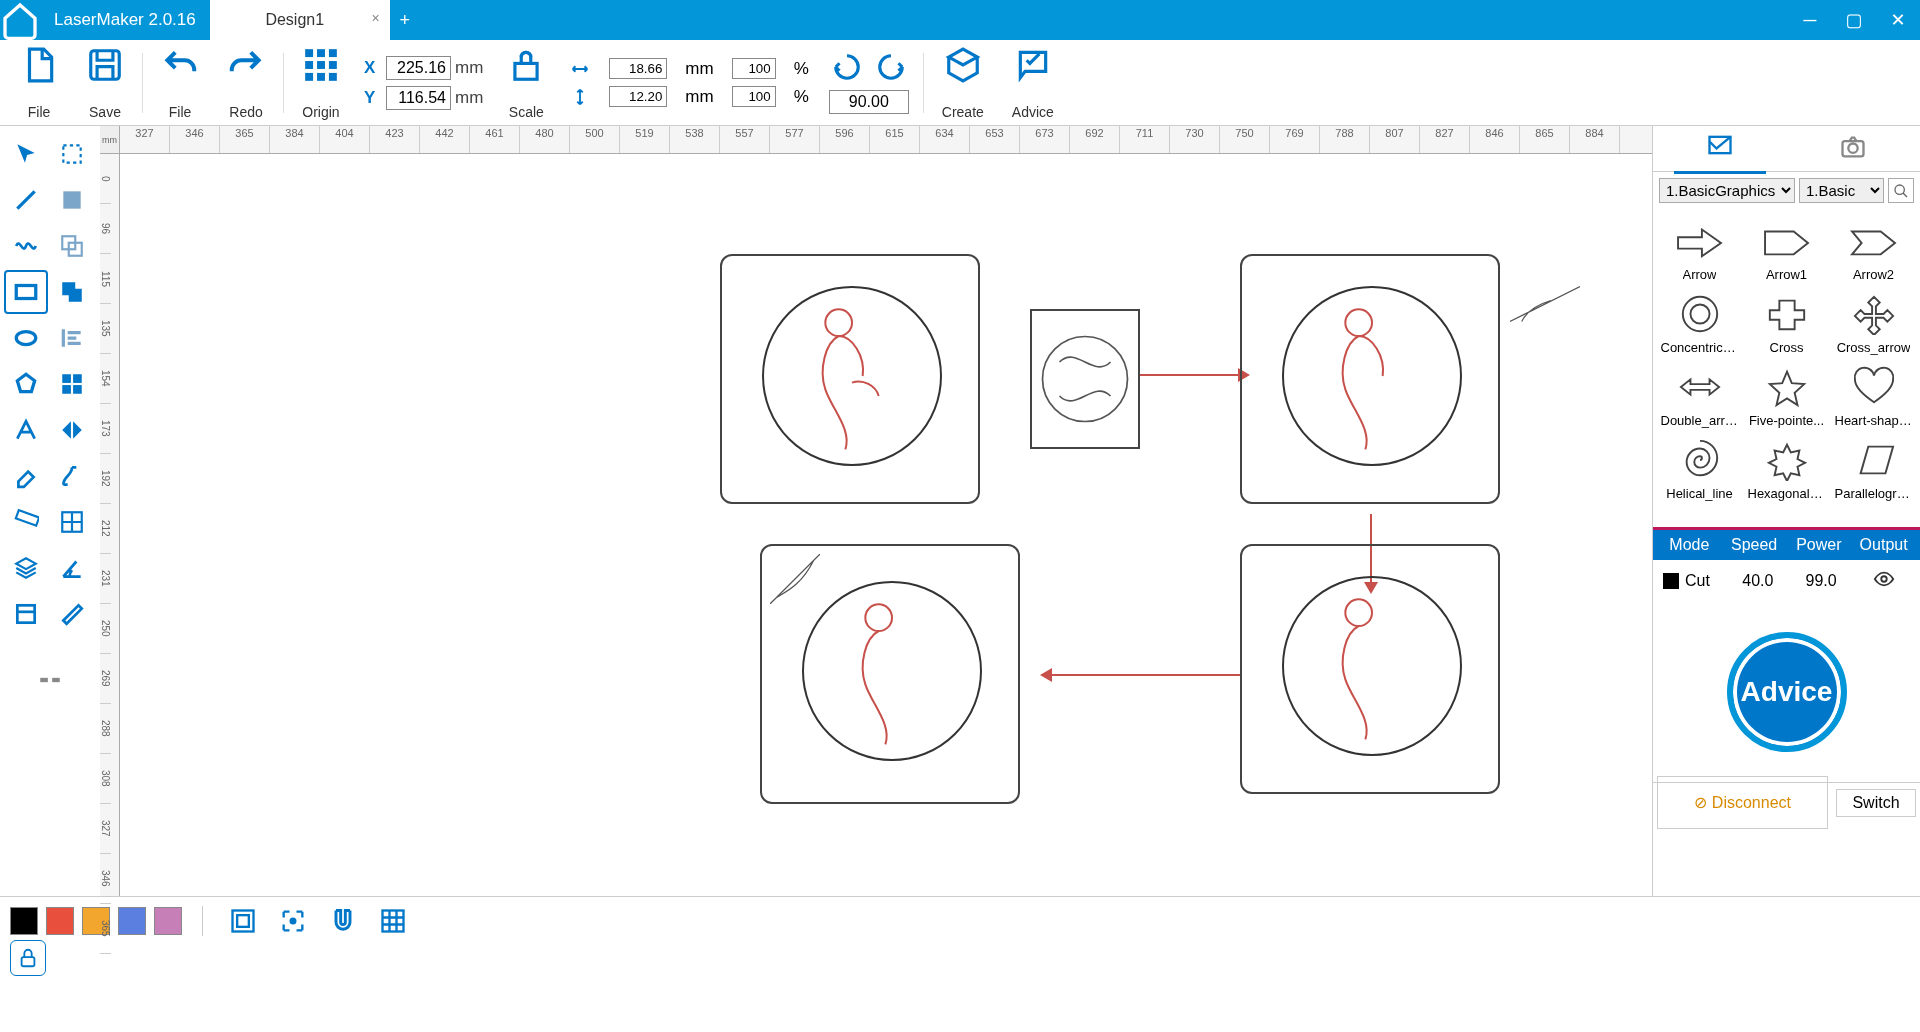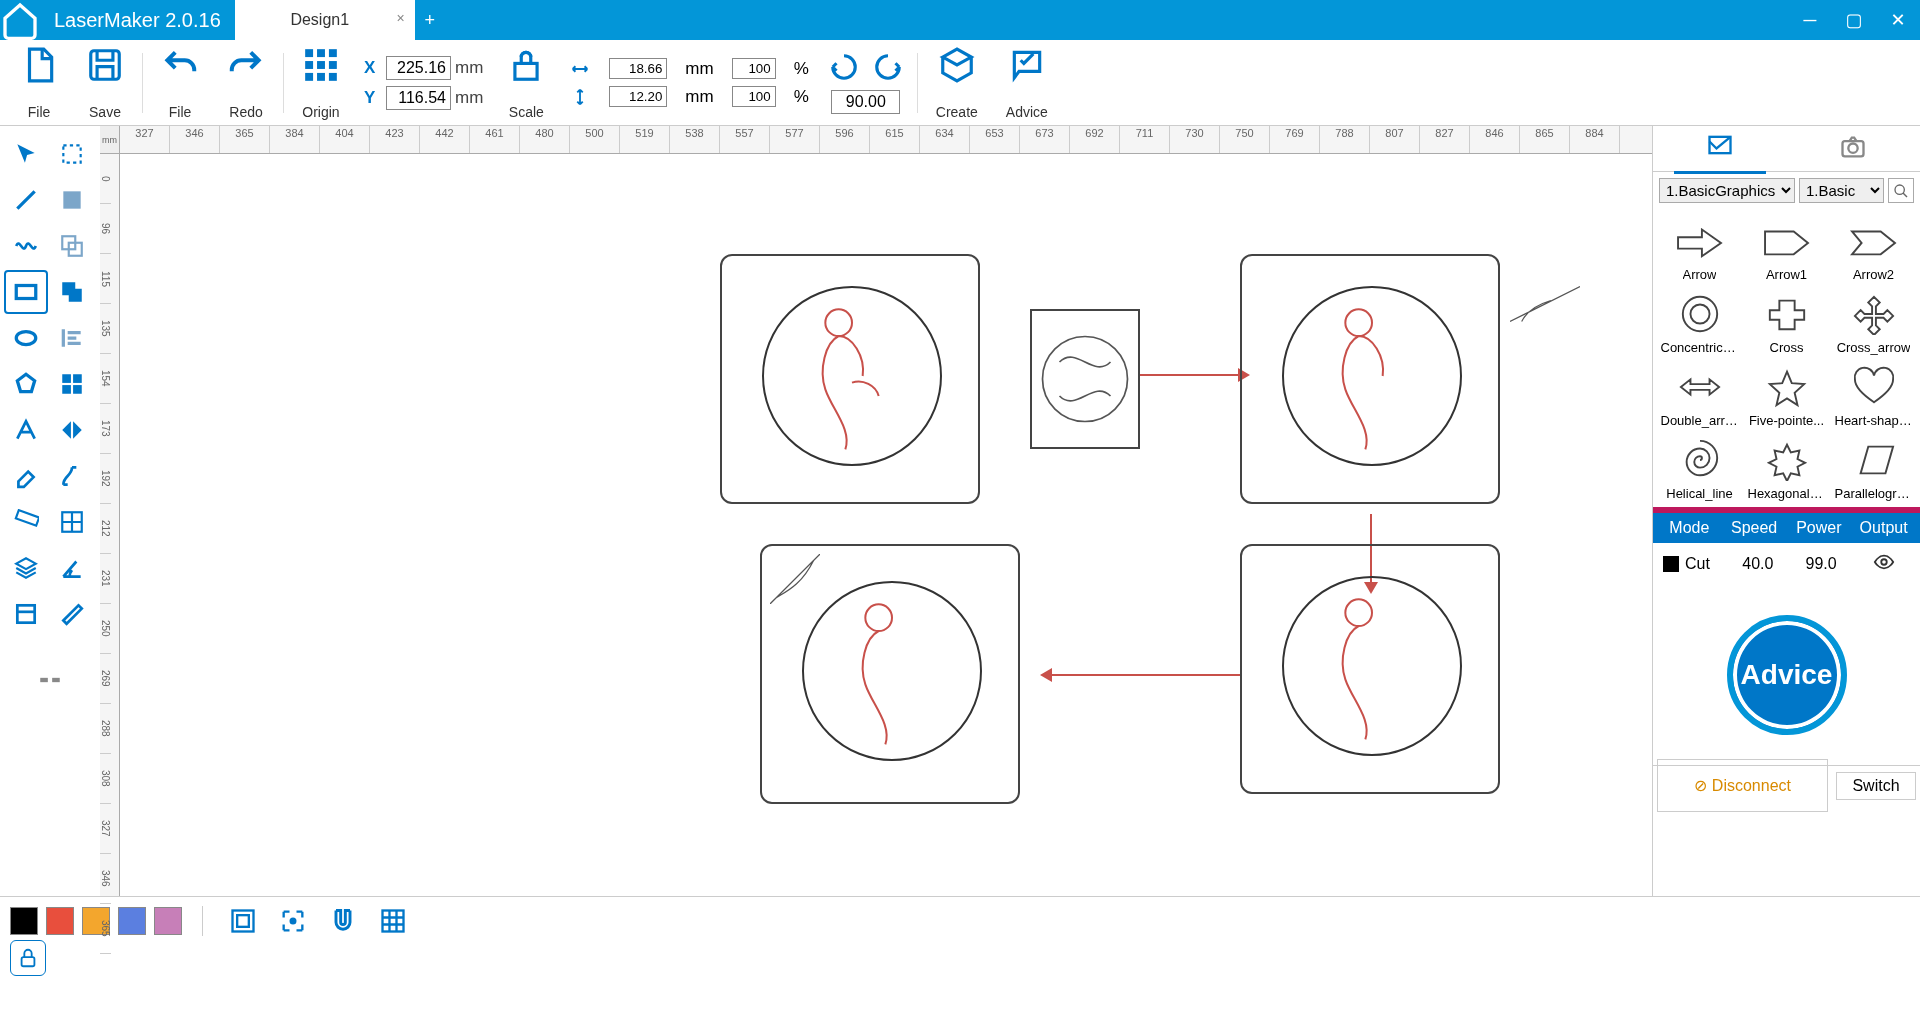--- a/index.html
+++ b/index.html
@@ -1,21 +1,21 @@
 <!DOCTYPE html>
 <html><head>
 <meta charset="utf-8">
 <style>
 * { margin: 0; padding: 0; box-sizing: border-box; font-family: Arial, sans-serif; }
 body { width: 1920px; height: 1032px; background: #fff; overflow: hidden; font-size: 16px; }
 
 
 .titlebar { height: 40px; background: #0396d8; display: flex; align-items: center; color: #fff; }
 .titlebar .home { width: 40px; display: flex; justify-content: center; align-items: center; }
-.titlebar .appname { padding: 0 14px; font-size: 20px; }
+.titlebar .appname { padding: 0 14px; font-size: 17px; }
 .titlebar .tab { background: #fff; color: #333; height: 40px; padding: 0 30px 0 20px; display: flex; align-items: center; position: relative; font-size: 16px; min-width: 180px; justify-content: center; }
 .titlebar .tab .close { position: absolute; right: 10px; top: 10px; font-size: 14px; color: #888; }
 .titlebar .addtab { width: 30px; text-align: center; font-size: 18px; }
 .titlebar .spacer { flex: 1; }
 .titlebar .winbtn { width: 44px; text-align: center; font-size: 18px; }
 
 
 .toolbar { height: 86px; background: #fff; border-bottom: 1px solid #ccc; display: flex; align-items: center; padding: 0 6px; }
 .tb-item { display: flex; flex-direction: column; align-items: center; padding: 0 14px; color: #0077c8; }
 .tb-item svg { width: 38px; height: 38px; }
@@ -24,21 +24,21 @@
 .coord-block { display: flex; flex-direction: column; gap: 6px; padding: 0 10px; }
 .coord-row { display: flex; align-items: center; gap: 4px; font-size: 17px; }
 .coord-row .lab { color: #0077c8; font-weight: bold; width: 18px; }
 .coord-row input { width: 65px; border: 1px solid #888; text-align: right; padding: 2px 4px; font-size: 16px; }
 .coord-row .unit { color: #444; }
 .dim-block { display: flex; flex-direction: column; gap: 6px; padding: 0 10px; }
 .dim-row { display: flex; align-items: center; gap: 18px; font-size: 17px; }
 .dim-row svg { width: 22px; height: 22px; }
 .rotate-block { display: flex; align-items: center; gap: 8px; padding: 0 10px; flex-direction: column; }
 .rotate-icons { display: flex; gap: 14px; }
-.rotate-block input { width: 69px; border: 1px solid #888; text-align: center; padding: 2px 4px; font-size: 16px; }
+.rotate-block input { width: 80px; border: 1px solid #888; text-align: center; padding: 2px 4px; font-size: 16px; }
 
 
 .main { display: flex; height: 770px; }
 
 
 .left-tools { width: 100px; display: flex; flex-wrap: wrap; align-content: flex-start; padding: 6px 4px; gap: 2px; }
 .tool-btn { width: 44px; height: 44px; display: flex; justify-content: center; align-items: center; color: #0077c8; border: 2px solid transparent; border-radius: 4px; }
 .tool-btn.active { border-color: #0077c8; }
 .tool-btn svg { width: 26px; height: 26px; }
 .left-tools .full-row { width: 92px; display: flex; justify-content: center; }
@@ -71,21 +71,21 @@
 .rp-filter { display: flex; padding: 6px; gap: 4px; }
 .rp-filter select { flex: 1; font-size: 15px; padding: 2px; border: 1px solid #aaa; }
 .rp-filter .srch { width: 26px; display: flex; align-items: center; justify-content: center; border: 1px solid #aaa; }
 .shape-grid { padding: 6px; display: grid; grid-template-columns: repeat(3, 1fr); gap: 6px; overflow: hidden; }
 .shape-cell { display: flex; flex-direction: column; align-items: center; font-size: 13px; }
 .shape-cell .sicon { width: 72px; height: 52px; display: flex; align-items: center; justify-content: center; }
 .shape-cell .sicon svg { width: 56px; height: 42px; stroke: #444; stroke-width: 2; fill: none; }
 .shape-cell .slbl { white-space: nowrap; overflow: hidden; text-overflow: ellipsis; max-width: 78px; }
 
 
-.layers { border-top: 6px solid #be185d; margin-top: 0; }
+.layers { border-top: 3px solid #be185d; margin-top: 20px; }
 .layers-head { display: flex; background: #0077c8; color: #fff; font-size: 16px; padding: 6px 4px; }
 .layers-head > div, .layer-row > div { flex: 1; text-align: center; }
 .layer-row { display: flex; padding: 8px 4px; font-size: 16px; align-items: center; }
 .layer-row .swatch { width: 16px; height: 16px; display: inline-block; margin-right: 6px; vertical-align: middle; }
 .layer-row .mode-cell { display: flex; align-items: center; justify-content: flex-start; padding-left: 6px; }
 
 .start-btn { width: 120px; height: 120px; border-radius: 50%; background: #0077c8; border: 6px solid #0396d8; color: #fff; font-size: 28px; font-weight: bold; margin: 30px auto; display: flex; align-items: center; justify-content: center; box-shadow: 0 0 0 4px #fff inset; }
 
 
 .bottombar { height: 48px; border-top: 1px solid #ccc; display: flex; align-items: center; padding: 0 10px; gap: 10px; }

